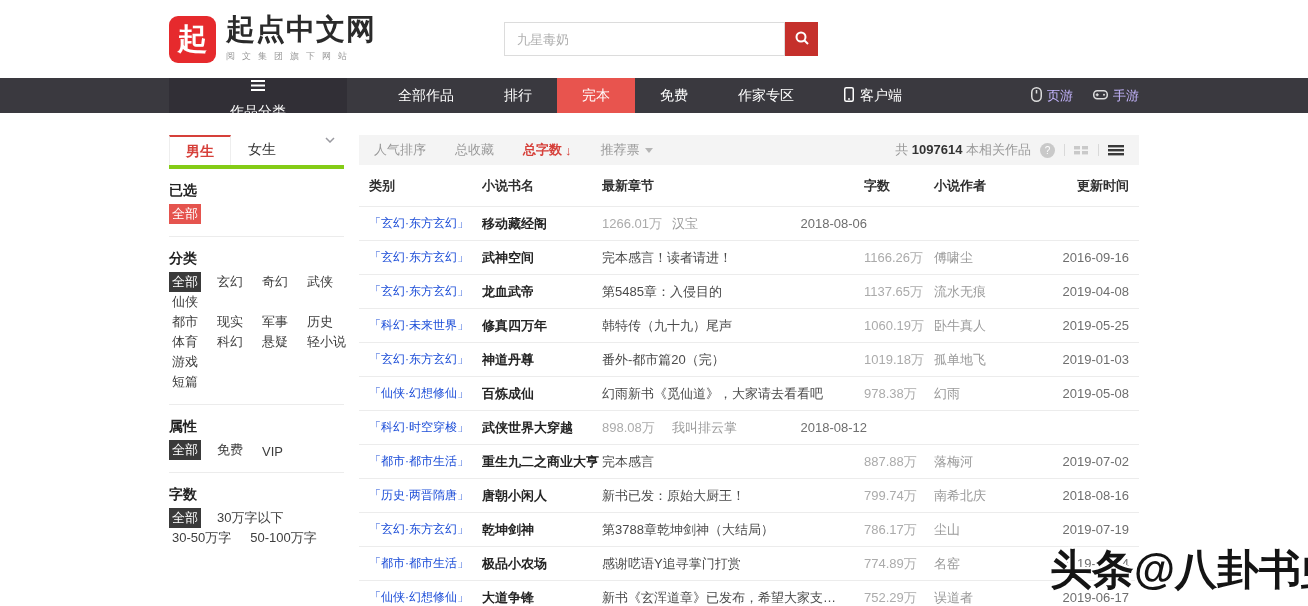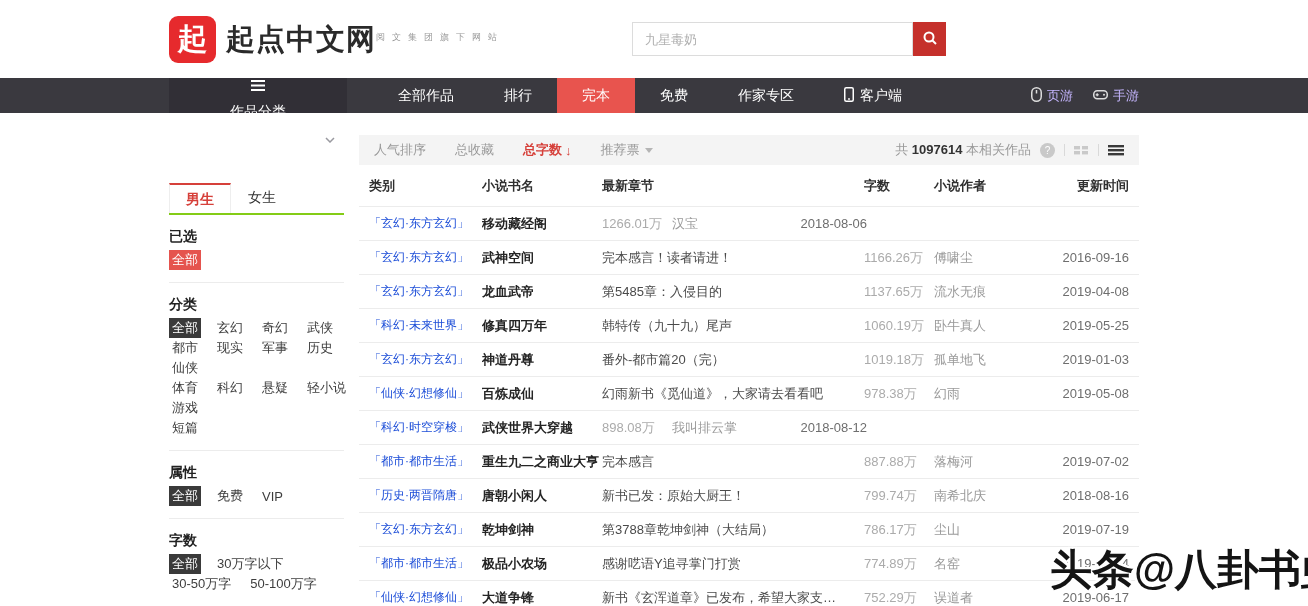--- a/index.html
+++ b/index.html
@@ -5,21 +5,21 @@
   * { box-sizing: border-box; margin: 0; padding: 0; }
   html, body { width: 1308px; height: 606px; overflow: hidden; background: #fff;
     font-family: "Liberation Sans", "DejaVu Sans", sans-serif; position: relative; }
 
   
   .header { height: 78px; background: #fff; }
   .header-inner { width: 970px; margin: 0 auto; height: 100%; display: flex; align-items: center; }
   .logo { display: flex; align-items: center; gap: 10px; cursor: pointer; }
   .logo-badge { width: 47px; height: 47px; background: #e62a2d; border-radius: 9px; color: #fff;
     font-size: 30px; font-weight: bold; display: flex; align-items: center; justify-content: center; }
-  .logo-text { display: flex; flex-direction: row; }
+  .logo-text { display: flex; flex-direction: column; }
   .logo-title { font-size: 29px; font-weight: bold; color: #2a2a2a; letter-spacing: 1px; line-height: 1; }
   .logo-sub { font-size: 9px; color: #9a9a9a; letter-spacing: 7px; margin-top: 6px; }
   .search { margin-left: 128px; display: flex; align-items: center; }
   .search-input { width: 281px; height: 34px; border: 1px solid #dcdcdc; padding: 0 12px;
     font-size: 13px; color: #333; outline: none; font-family: inherit; }
   .search-input::placeholder { color: #b0b0b0; }
   .search-btn { width: 33px; height: 34px; background: #c5302b; border: none; cursor: pointer;
     display: flex; align-items: center; justify-content: center; }
 
   
@@ -33,29 +33,29 @@
     gap: 6px; cursor: pointer; }
   .nav-item.active { background: #e8544e; }
   .nav-right { margin-left: auto; margin-right: 169px; display: flex; align-items: center; gap: 20px; }
   .nav-right .nav-mini { color: #c4b5fd; font-size: 13px; display: flex; align-items: center; gap: 5px; cursor: pointer; }
 
   
   .main-wrap { width: 970px; margin: 0 auto; display: flex; padding-top: 22px; }
 
   
   .sidebar { width: 175px; margin-right: 15px; flex-shrink: 0; }
-  .tabs { display: flex; border-bottom: 2px solid #84cc16; margin-top: 48px; }
+  .tabs { display: flex; border-bottom: 4px solid #84cc16; }
   .tab { width: 62px; height: 30px; line-height: 28px; text-align: center; font-size: 14px;
     color: #333; cursor: pointer; }
   .tab.active { color: #d6403a; font-weight: bold; border-top: 2px solid #d6403a;
     border-left: 1px solid #eee; border-right: 1px solid #eee; background: #fff; }
   .side-section { padding: 13px 0 12px; border-bottom: 1px solid #ececec; }
   .side-section:last-child { border-bottom: none; }
   .side-title { font-size: 14px; font-weight: bold; color: #222; margin-bottom: 4px; }
-  .chip-line { margin-top: 0; display: flex; gap: 13px; align-items: center; }
+  .chip-line { margin-top: 0; display: flex; gap: 13px; align-items: flex-end; }
   .chip { font-size: 13px; color: #3d3d3d; cursor: pointer; padding: 1px 3px; white-space: nowrap; }
   .chip.sel { background: #3a3a3a; color: #fff; }
   .chip.red { background: #e5544e; color: #fff; }
 
   
   .main { flex: 1; min-width: 0; }
   .toolbar { height: 30px; background: #f4f4f4; display: flex; align-items: center;
     padding: 0 15px; font-size: 13px; color: #999; }
   .sort-item { margin-right: 29px; cursor: pointer; display: flex; align-items: center; gap: 3px; }
   .sort-item.active { color: #d6403a; font-weight: bold; }
@@ -198,27 +198,27 @@
     <div id="sidebar-sections">
         <div class="side-section">
           <div class="side-title">分类</div>
           <div class="chip-line">
             <span class="chip sel">全部</span>
             <span class="chip">玄幻</span>
             <span class="chip">奇幻</span>
             <span class="chip">武侠</span>
           </div>
           <div class="chip-line">
+            <span class="chip">仙侠</span>
+          </div>
+          <div class="chip-line">
             <span class="chip">都市</span>
             <span class="chip">现实</span>
             <span class="chip">军事</span>
             <span class="chip">历史</span>
-          </div>
-          <div class="chip-line">
-            <span class="chip">仙侠</span>
           </div>
           <div class="chip-line">
             <span class="chip">体育</span>
             <span class="chip">科幻</span>
             <span class="chip">悬疑</span>
             <span class="chip">轻小说</span>
           </div>
           <div class="chip-line">
             <span class="chip">游戏</span>
           </div>

